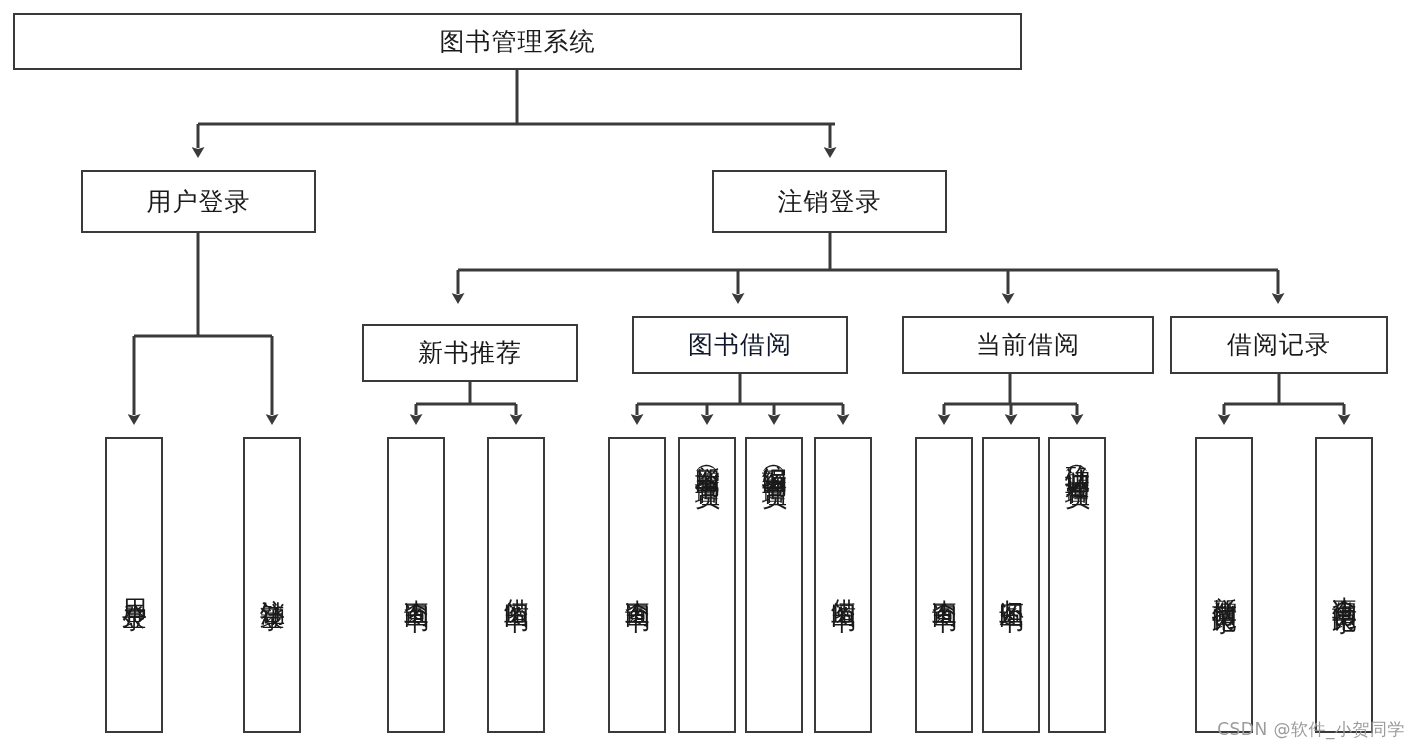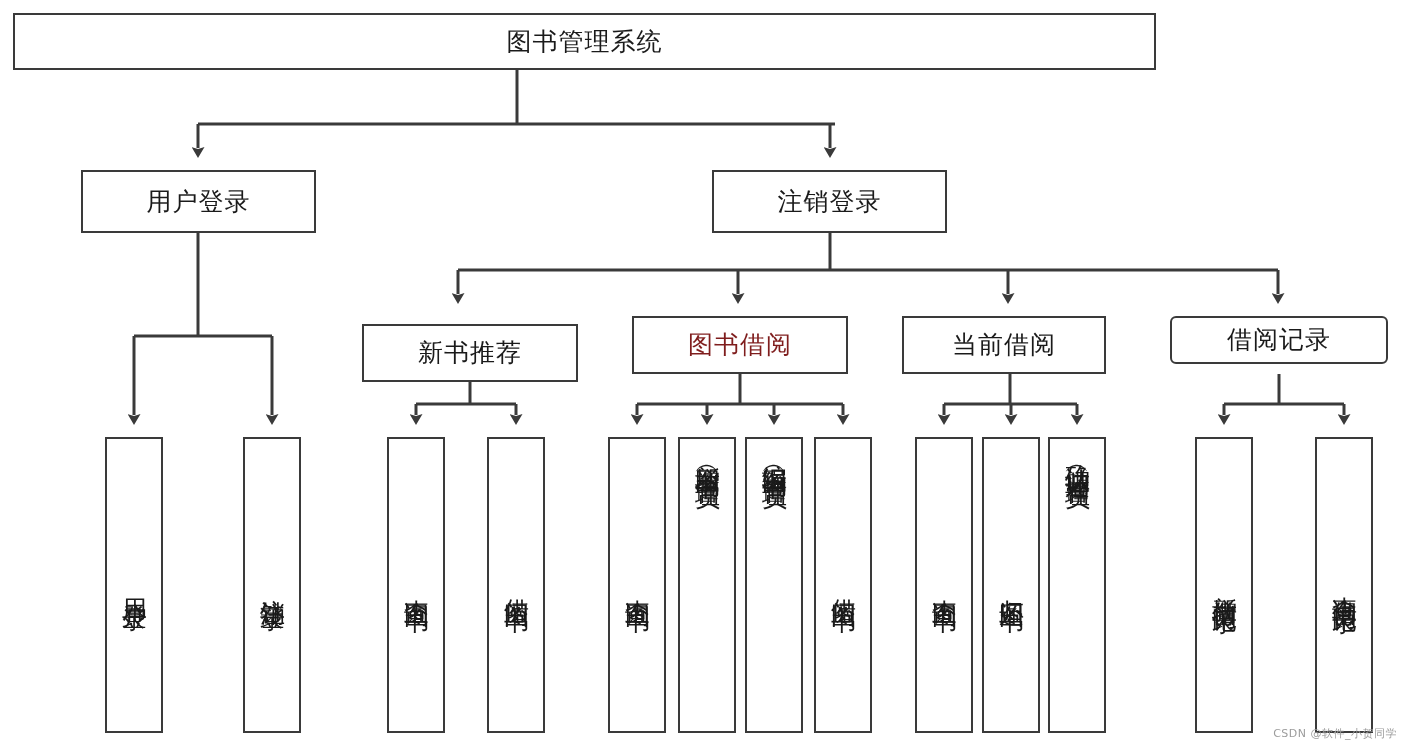--- a/index.html
+++ b/index.html
@@ -52,23 +52,23 @@
     justify-content: center;
     padding: 4px 0;
     white-space: nowrap;
   }
   .node.vert.top-aligned {
     justify-content: flex-start;
     padding-top: 6px;
   }
   .watermark {
     position: absolute;
-    right: 8px;
+    right: 0;
     bottom: 6px;
-    font-size: 11px;
+    font-size: 17px;
     color: #9c9c9c;
     letter-spacing: 0.5px;
     white-space: nowrap;
     font-family: "DejaVu Sans", "Liberation Sans", sans-serif;
   }
 </style>
 </head>
 <body>
 
 <div id="diagram-root" style="background: rgb(255, 255, 255);">
@@ -116,29 +116,29 @@
       <path d="M1011,404 L1011,415" marker-end="url(#arrow)"></path>
       <path d="M1077,404 L1077,415" marker-end="url(#arrow)"></path>
 
       <path d="M1279,374 L1279,404"></path>
       <path d="M1224,404 L1344,404"></path>
       <path d="M1224,404 L1224,415" marker-end="url(#arrow)"></path>
       <path d="M1344,404 L1344,415" marker-end="url(#arrow)"></path>
     </g>
   </svg>
 
-  <div class="node horiz" style="left: 13px; top: 13px; width: 1143px; height: 57px; border-color: rgb(58, 58, 58); background: rgb(255, 255, 255); color: rgb(26, 26, 26);">图书管理系统</div>
+  <div class="node horiz" style="left: 13px; top: 13px; width: 1009px; height: 57px; border-color: rgb(58, 58, 58); background: rgb(255, 255, 255); color: rgb(26, 26, 26);">图书管理系统</div>
 
   <div class="node horiz" style="left: 81px; top: 170px; width: 235px; height: 63px; border-color: rgb(58, 58, 58); background: rgb(255, 255, 255); color: rgb(26, 26, 26);">用户登录</div>
   <div class="node horiz" style="left: 712px; top: 170px; width: 235px; height: 63px; border-color: rgb(58, 58, 58); background: rgb(255, 255, 255); color: rgb(26, 26, 26);">注销登录</div>
 
   <div class="node horiz" style="left: 362px; top: 324px; width: 216px; height: 58px; border-color: rgb(58, 58, 58); background: rgb(255, 255, 255); color: rgb(26, 26, 26);">新书推荐</div>
-  <div class="node horiz" style="left: 632px; top: 316px; width: 216px; height: 58px; border-color: rgb(58, 58, 58); background: rgb(255, 255, 255); color: #7f1d1d;">图书借阅</div>
-  <div class="node horiz" style="left: 902px; top: 316px; width: 204px; height: 58px; border-color: rgb(58, 58, 58); background: rgb(255, 255, 255); color: rgb(26, 26, 26);">当前借阅</div>
-  <div class="node horiz" style="left: 1170px; top: 316px; width: 218px; height: 48px; border-color: rgb(58, 58, 58); background: rgb(255, 255, 255); color: rgb(26, 26, 26); border-radius: 6px;">借阅记录</div>
+  <div class="node horiz" style="left: 632px; top: 316px; width: 216px; height: 58px; border-color: rgb(58, 58, 58); background: rgb(255, 255, 255); color: #0f172a;">图书借阅</div>
+  <div class="node horiz" style="left: 902px; top: 316px; width: 252px; height: 58px; border-color: rgb(58, 58, 58); background: rgb(255, 255, 255); color: rgb(26, 26, 26);">当前借阅</div>
+  <div class="node horiz" style="left: 1170px; top: 316px; width: 218px; height: 58px; border-color: rgb(58, 58, 58); background: rgb(255, 255, 255); color: rgb(26, 26, 26);">借阅记录</div>
 
   <div class="node vert" style="left: 105px; top: 437px; width: 58px; height: 296px; border-color: rgb(58, 58, 58); background: rgb(255, 255, 255); color: rgb(26, 26, 26);">用户登录</div>
   <div class="node vert" style="left: 243px; top: 437px; width: 58px; height: 296px; border-color: rgb(58, 58, 58); background: rgb(255, 255, 255); color: rgb(26, 26, 26);">注销登录</div>
   <div class="node vert" style="left: 387px; top: 437px; width: 58px; height: 296px; border-color: rgb(58, 58, 58); background: rgb(255, 255, 255); color: rgb(26, 26, 26);">查询图书</div>
   <div class="node vert" style="left: 487px; top: 437px; width: 58px; height: 296px; border-color: rgb(58, 58, 58); background: rgb(255, 255, 255); color: rgb(26, 26, 26);">借阅图书</div>
   <div class="node vert" style="left: 608px; top: 437px; width: 58px; height: 296px; border-color: rgb(58, 58, 58); background: rgb(255, 255, 255); color: rgb(26, 26, 26);">查询图书</div>
   <div class="node vert top-aligned" style="left: 678px; top: 437px; width: 58px; height: 296px; border-color: rgb(58, 58, 58); background: rgb(255, 255, 255); color: rgb(26, 26, 26);">新增图书（管理员）</div>
   <div class="node vert top-aligned" style="left: 745px; top: 437px; width: 58px; height: 296px; border-color: rgb(58, 58, 58); background: rgb(255, 255, 255); color: rgb(26, 26, 26);">编辑图书（管理员）</div>
   <div class="node vert" style="left: 814px; top: 437px; width: 58px; height: 296px; border-color: rgb(58, 58, 58); background: rgb(255, 255, 255); color: rgb(26, 26, 26);">借阅图书</div>
   <div class="node vert" style="left: 915px; top: 437px; width: 58px; height: 296px; border-color: rgb(58, 58, 58); background: rgb(255, 255, 255); color: rgb(26, 26, 26);">查询图书</div>

